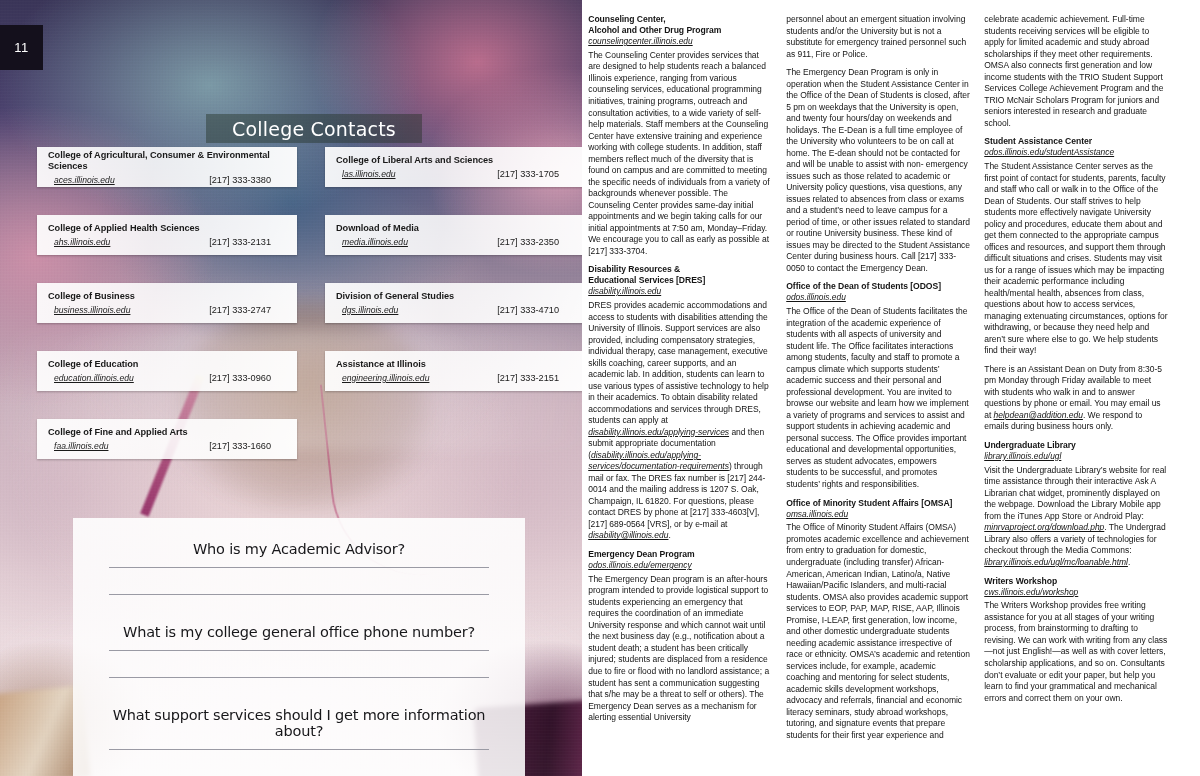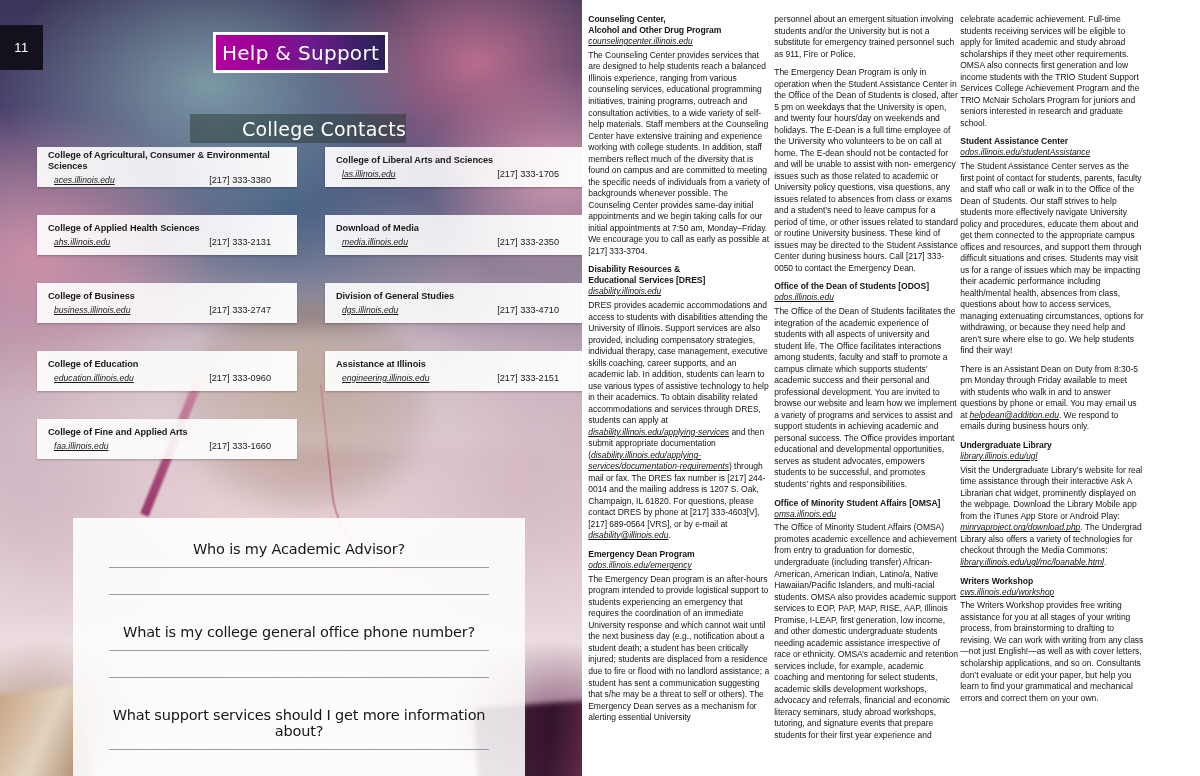--- a/index.html
+++ b/index.html
@@ -95,23 +95,23 @@
     background: linear-gradient(90deg, #b5009e 0%, #9d0099 22%, #6f1a8e 55%, #3b2166 85%, #2a1f55 100%);
     display: flex; align-items: center; justify-content: center;
   }
   .banner-text {
     color: #ffffff; font-size: 20px; font-weight: 400; letter-spacing: .3px;
     font-family: "DejaVu Sans", sans-serif;
   }
 
   
   .cc-band {
-    position: absolute; left: 190px; top: 114px; width: 216px; height: 29px;
+    position: absolute; left: 206px; top: 114px; width: 216px; height: 29px;
     background: rgba(30,45,30,.42); z-index: 5;
-    display: flex; align-items: center; justify-content: flex-end;
+    display: flex; align-items: center; justify-content: center;
   }
   .cc-band-text {
     color: #ffffff; font-size: 19px; letter-spacing: .2px;
     font-family: "DejaVu Sans", sans-serif;
   }
 
   
   .contacts {
     position: absolute; left: 37px; top: 147px; width: 526px; z-index: 5;
     display: grid; grid-template-columns: 260px 260px; column-gap: 6px; row-gap: 7px; gap: 28px;
@@ -138,21 +138,21 @@
     font-size: 14.5px; color: #17171a; text-align: center; padding: 5px 0 10px 0;
     font-family: "DejaVu Sans", sans-serif; letter-spacing: -.2px;
   }
   .q-line { height: 1px; background: #9a9aa4; margin: 0 0 26px 0; }
   .q-line.tight { margin-bottom: 24px; }
 
   
   #right-page {
     width: 637px; height: 776px; background: #ffffff;
     padding: 14px 12px 6px 6px;
-    display: flex; gap: 2px;
+    display: flex; gap: 14px;
   }
   .col { width: 184px; }
   .col p, .col h3, .col .url { color: #141414; }
   h3.sec-title {
     font-size: 8.6px; font-weight: bold; line-height: 1.28; margin-bottom: 0px;
     letter-spacing: -.05px;
   }
   .url {
     font-size: 8.4px; font-style: italic; text-decoration: underline;
     display: block; line-height: 1.3; margin-bottom: 3px; word-break: break-word;
@@ -177,23 +177,20 @@
     <div class="photo-cord"></div>
     <div class="photo-sweep"></div>
     <div class="photo-book"></div>
     <div class="photo-dark"></div>
     <div class="photo-grain"></div>
 
     <div class="page-num">
       <span>11</span>
     </div>
 
-    <div class="banner">
-      <span class="banner-text">Help &amp; Support</span>
-    </div>
 
     <div class="cc-band">
       <span class="cc-band-text">College Contacts</span>
     </div>
 
     <div class="contacts">
       <div class="contact-card">
         <div class="cc-name">College of Agricultural, Consumer &amp; Environmental Sciences</div>
         <div class="cc-row">
           <span class="cc-url">aces.illinois.edu</span>

